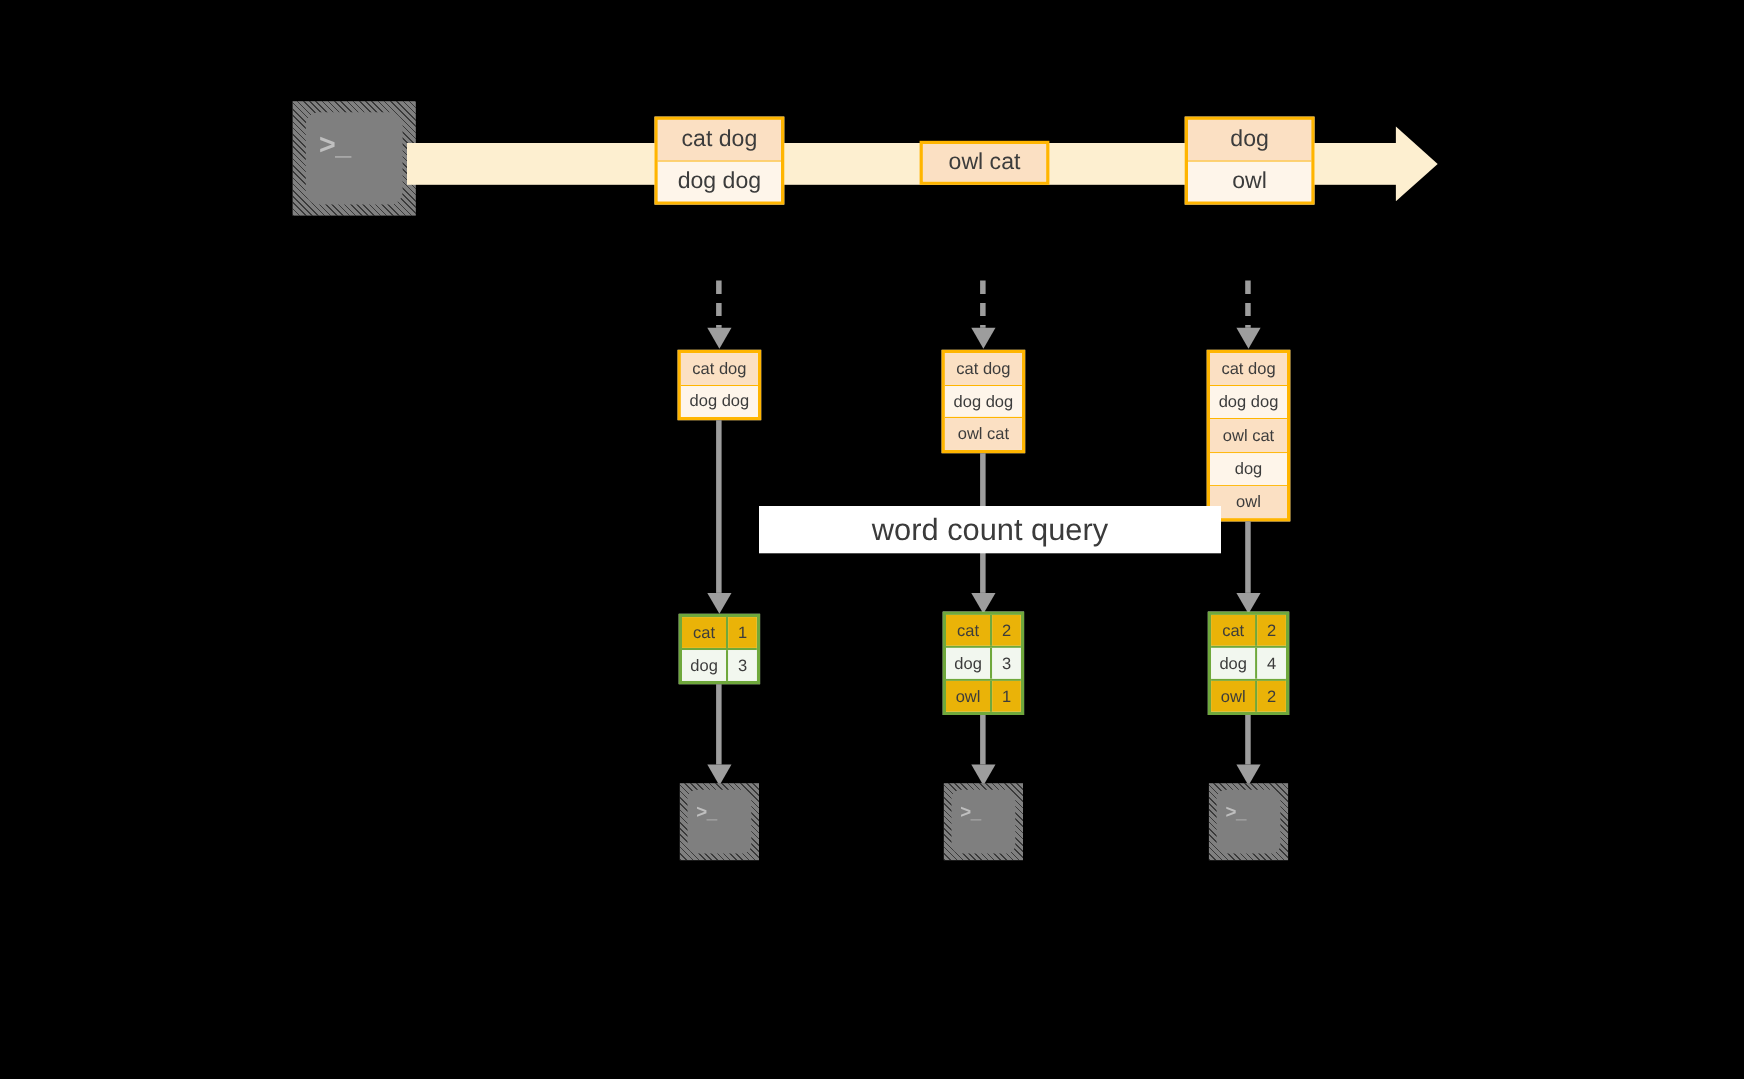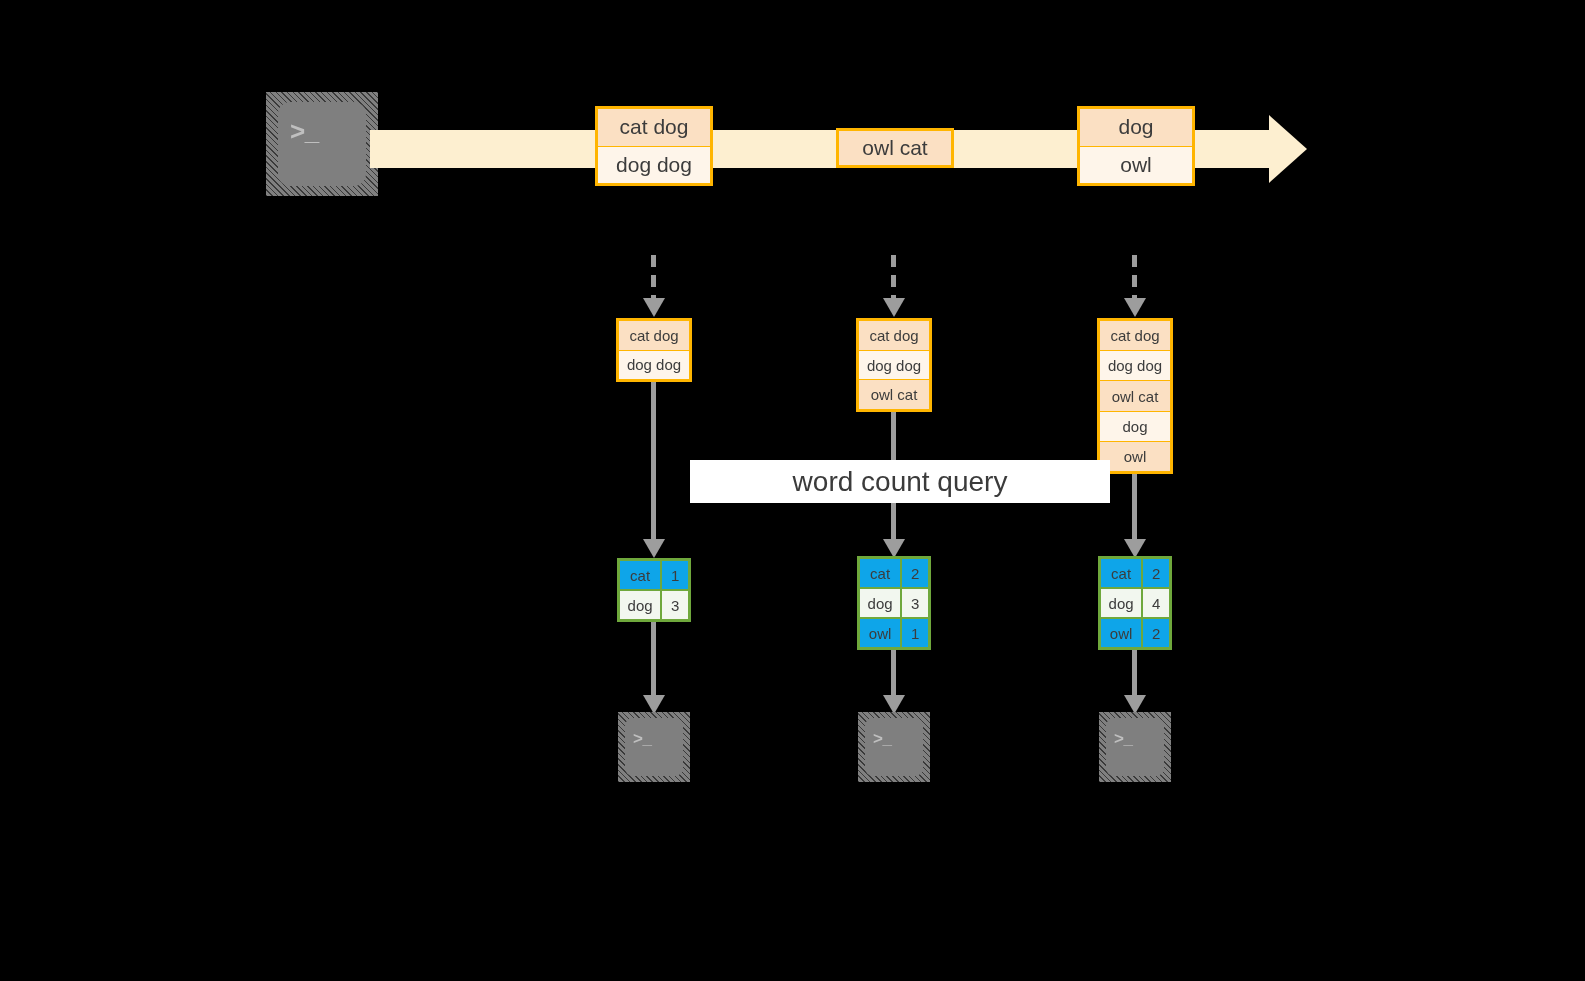--- a/index.html
+++ b/index.html
@@ -89,21 +89,21 @@
   .grow:last-child { border-bottom: none; }
   .gcell-k, .gcell-v {
     display: flex;
     align-items: center;
     justify-content: center;
     color: #3c3c3c;
     white-space: nowrap;
   }
   .gcell-k { width: 62%; border-right: 2px solid #6FA83C; }
   .gcell-v { width: 38%; }
-  .grow.shade-a .gcell-k, .grow.shade-a .gcell-v { background: #0ea5e9; }
+  .grow.shade-a .gcell-k, .grow.shade-a .gcell-v { background: #eab308; }
   .grow.shade-b .gcell-k, .grow.shade-b .gcell-v { background: #F2F7EF; }
 
   
   .conn { position: absolute; }
   .conn .shaft {
     position: absolute;
     left: 0; top: 0;
     width: 5px;
     background: #9d9d9d;
   }

